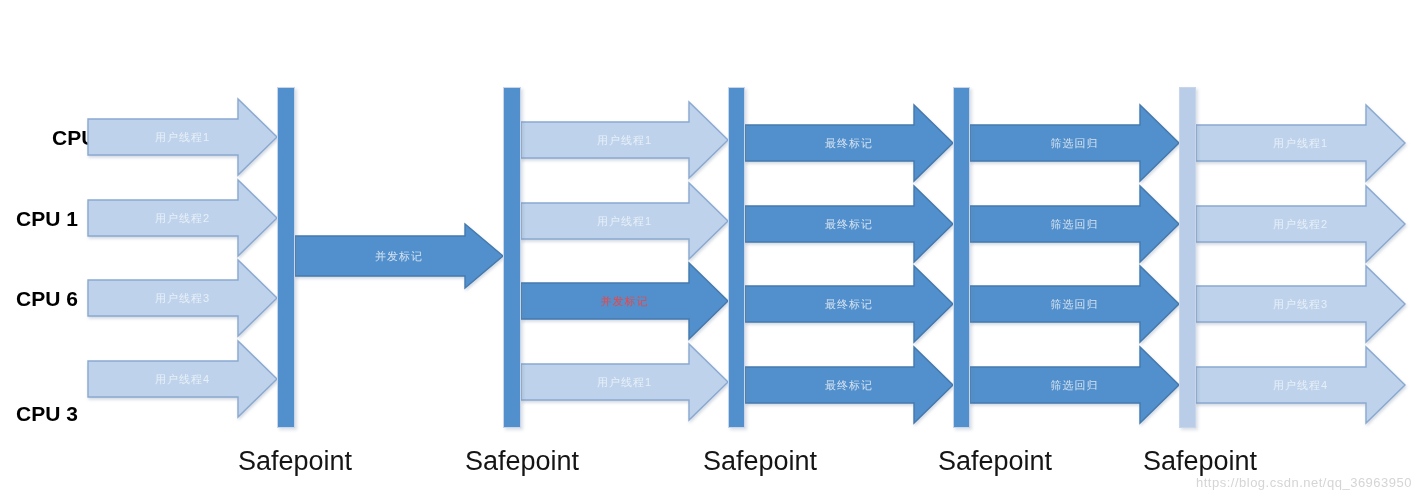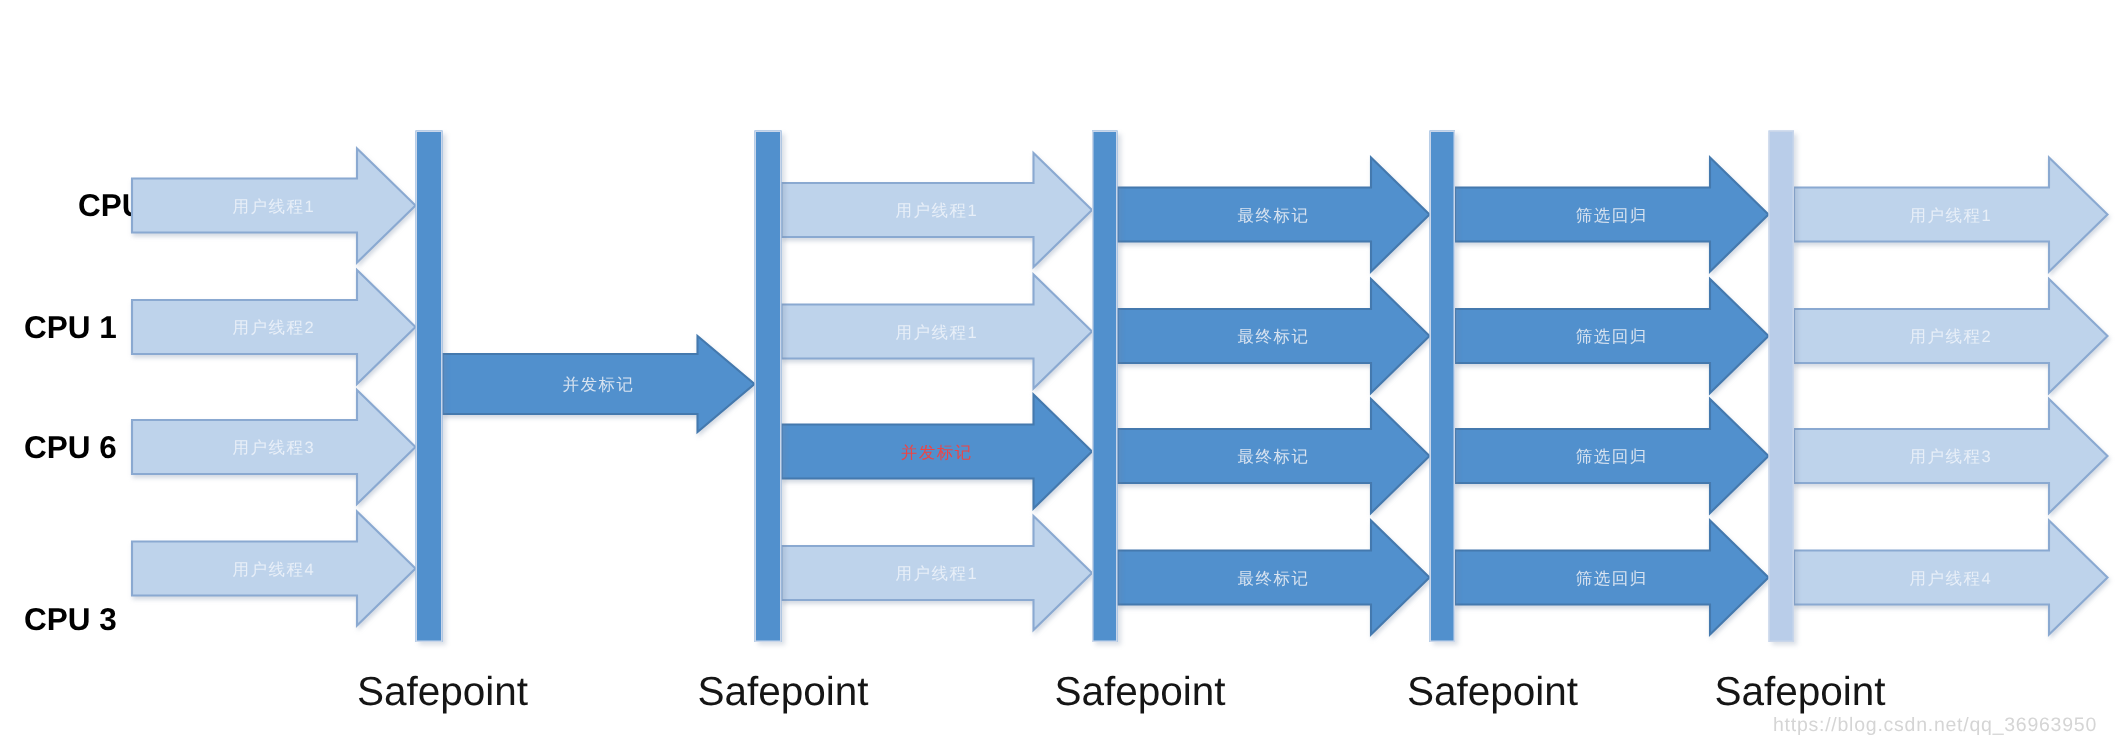--- a/index.html
+++ b/index.html
@@ -24,21 +24,21 @@
   .arrow svg{display:block;filter:drop-shadow(1.5px 2px 1.5px rgba(110,130,160,0.30));}
   .arrow .albl{
     position:absolute;inset:0;display:flex;align-items:center;justify-content:center;
     font-size:11px;letter-spacing:1px;white-space:nowrap;pointer-events:none;
   }
   .sp-label{
     position:absolute;transform:translateX(-50%);font-size:27px;color:#151515;
     white-space:nowrap;line-height:1;
   }
   .watermark{
-    position:absolute;right:20px;bottom:9px;font-size:13px;color:#d5d5d5;
+    position:absolute;right:6px;bottom:9px;font-size:13px;color:#d5d5d5;
     letter-spacing:0.5px;white-space:nowrap;margin-left:42px;
   }
 </style>
 </head>
 <body>
 
 <div class="stage">
   <div id="layer">
       <div class="cpu-label" style="top: 127px; margin-left: 36px;">CPU 0</div>
       <div class="cpu-label" style="top: 208px;">CPU 1</div>

